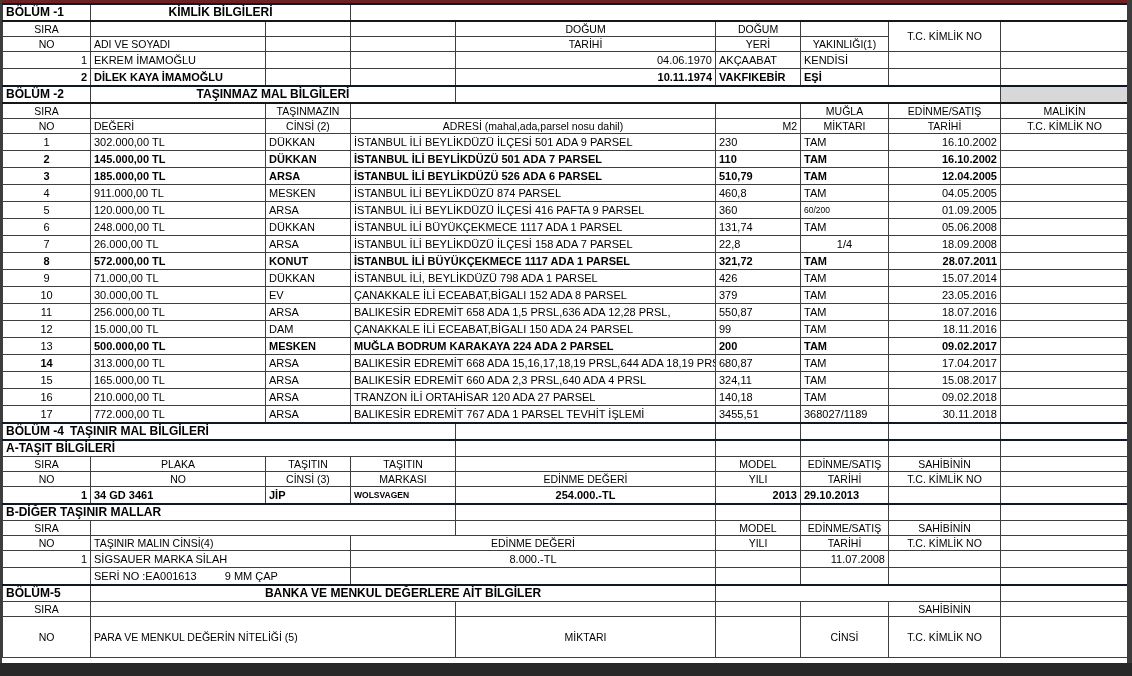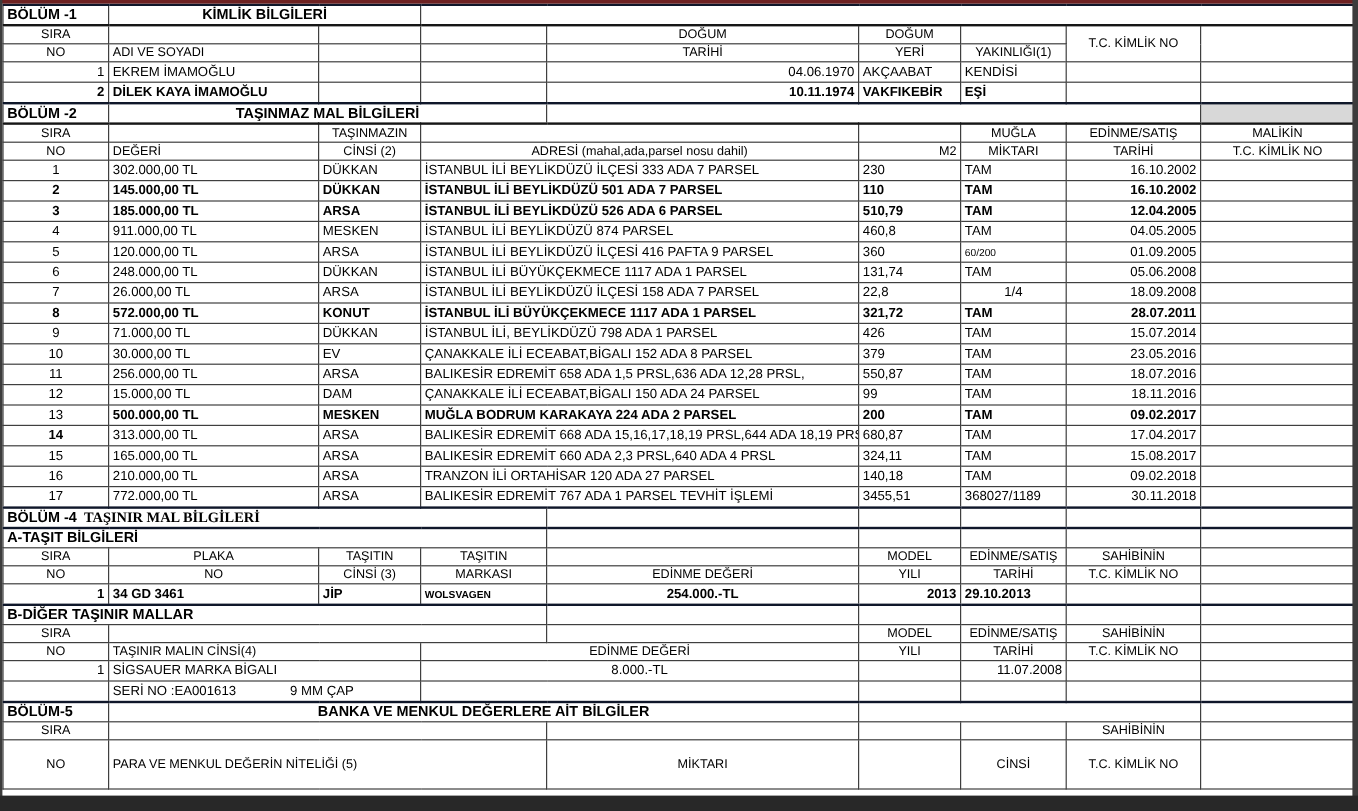--- a/index.html
+++ b/index.html
@@ -18,22 +18,22 @@
   tr.b-all td{font-weight:bold;}
   tr.b-vals td{font-weight:bold;margin-top:43px;}
   tr.b-vals td.sira{font-weight:normal;}
   tr.b-no td{font-weight:normal;}
   tr.b-no td.sira{font-weight:bold;}
   td.c{text-align:center;}
   td.r{text-align:right;}
   td.sm{font-size:8.5px;}
   td.gray{background:#d8d8d8;}
   tr.cut td{height:40px;vertical-align:middle;}
-  .gap{margin-left:45px;}
-  .tgap{margin-left:6px;font-family:Liberation Serif, serif;}
+  .gap{margin-left:28px;}
+  .tgap{margin-left:6px;}
 </style>
 </head>
 <body>
 
 <div class="frame">
 <table>
 <colgroup>
 <col style="width:88px">
         <col style="width:175px">
         <col style="width:85px">
@@ -118,21 +118,21 @@
   <td class="r">M2</td>
   <td class="c">MİKTARI</td>
   <td class="c">TARİHİ</td>
   <td class="c">T.C. KİMLİK NO</td>
 </tr>
 
 <tr>
   <td class="c sira">1</td>
   <td>302.000,00 TL</td>
   <td>DÜKKAN</td>
-  <td colspan="2">İSTANBUL İLİ BEYLİKDÜZÜ İLÇESİ 333 ADA 7 PARSEL</td>
+  <td colspan="2">İSTANBUL İLİ BEYLİKDÜZÜ İLÇESİ 501 ADA 9 PARSEL</td>
   <td>230</td>
   <td>TAM</td>
   <td class="r">16.10.2002</td>
   <td></td>
 </tr>
 <tr class="b-all">
   <td class="c sira">2</td>
   <td>145.000,00 TL</td>
   <td>DÜKKAN</td>
   <td colspan="2">İSTANBUL İLİ BEYLİKDÜZÜ 501 ADA 7 PARSEL</td>
@@ -364,21 +364,21 @@
   <td class="c">NO</td>
   <td colspan="2">TAŞINIR MALIN CİNSİ(4)</td>
   <td colspan="2" class="c">EDİNME DEĞERİ</td>
   <td class="c">YILI</td>
   <td class="c">TARİHİ</td>
   <td class="c">T.C. KİMLİK NO</td>
   <td></td>
 </tr>
 <tr>
   <td class="r sira">1</td>
-  <td colspan="2">SİGSAUER MARKA BİGALI</td>
+  <td colspan="2">SİGSAUER MARKA SİLAH</td>
   <td colspan="2" class="c">8.000.-TL</td>
   <td></td>
   <td class="r">11.07.2008</td>
   <td></td>
   <td></td>
 </tr>
 <tr>
   <td></td>
   <td colspan="2"><span>SERİ NO :EA001613</span><span class="gap">9 MM ÇAP</span></td>
   <td colspan="2"></td>

